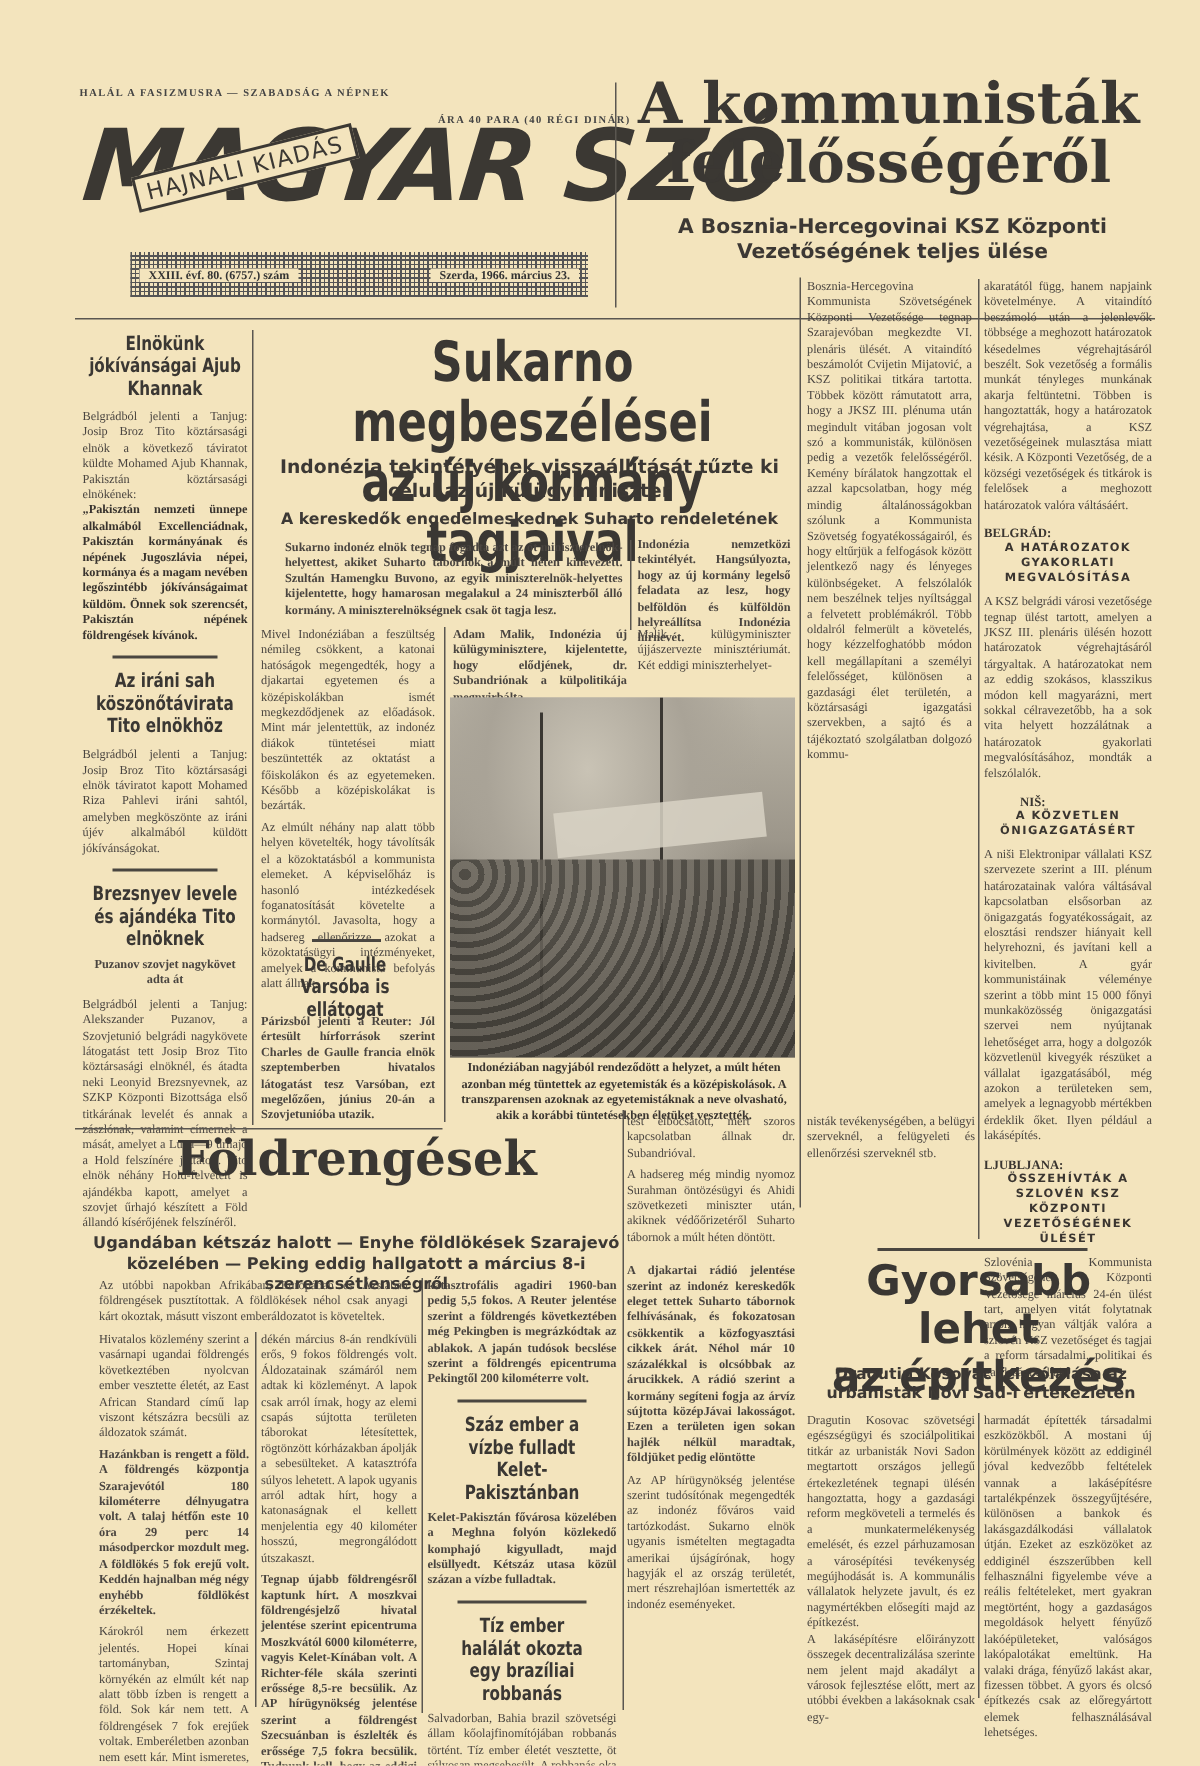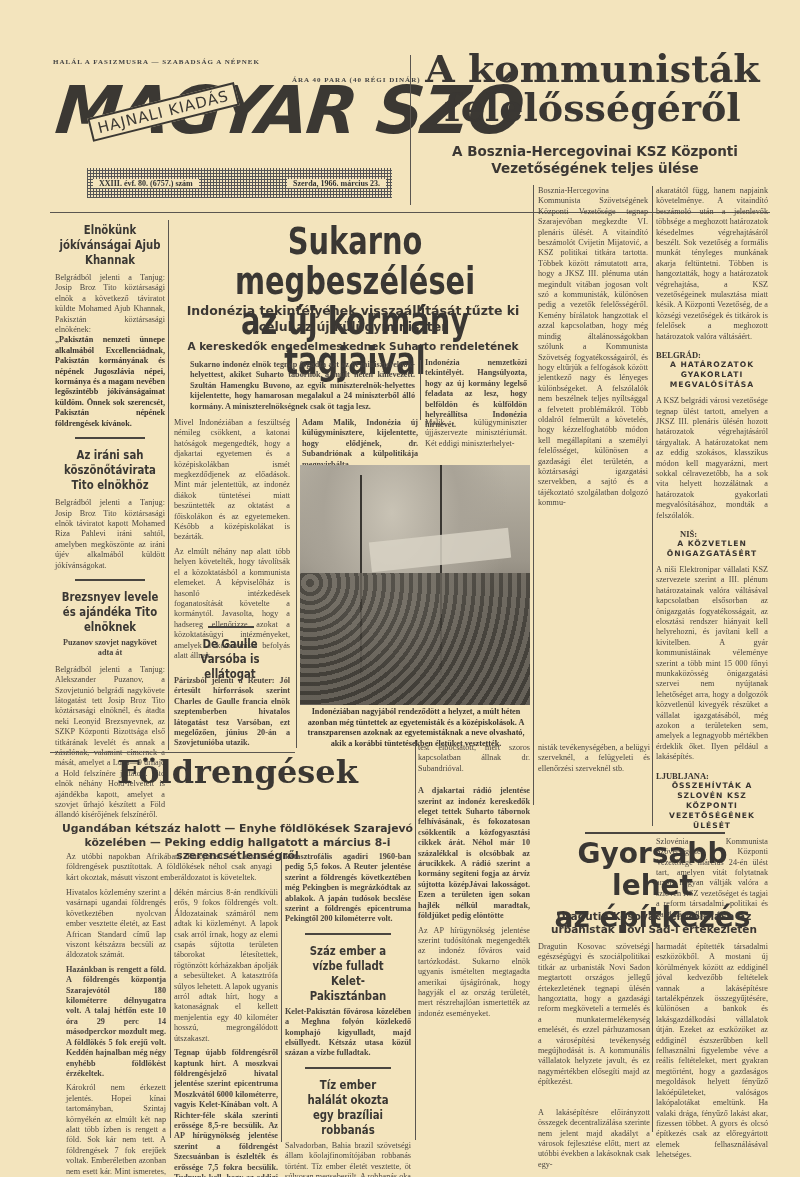--- a/index.html
+++ b/index.html
@@ -112,20 +112,21 @@
   <div class="txt" style="margin-top:6px;">A niši Elektronipar vállalati KSZ szervezete szerint a III. plénum határozatainak valóra váltásával kapcsolatban elsősorban az önigazgatás fogyatékosságait, az elosztási rendszer hiányait kell helyrehozni, és javítani kell a kivitelben. A gyár kommunistáinak véleménye szerint a több mint 15 000 főnyi munkaközösség önigazgatási szervei nem nyújtanak lehetőséget arra, hogy a dolgozók közvetlenül kivegyék részüket a vállalat igazgatásából, még azokon a területeken sem, amelyek a legnagyobb mértékben érdeklik őket. Ilyen például a lakásépítés.</div>
   <div class="loc" style="margin-top:8px;">LJUBLJANA:</div>
   <div class="caps">ÖSSZEHÍVTÁK A SZLOVÉN KSZ KÖZPONTI VEZETŐSÉGÉNEK ÜLÉSÉT</div>
   <div class="txt" style="margin-top:6px;">Szlovénia Kommunista Szövetségének Központi Vezetősége március 24-én ülést tart, amelyen vitát folytatnak arról, hogyan váltják valóra a szlovén KSZ vezetőséget és tagjai a reform társadalmi, politikai és gazdasági céljait.</div>
 </div>
 
 <div class="abs rule-h" style="left:50px;top:752px;width:245px;"></div>
 <div class="abs rule-v" style="left:415px;top:740px;height:400px;"></div>
 <div class="abs txt" style="left:418px;top:743px;width:112px;">
   <div>test elbocsátott, mert szoros kapcsolatban állnak dr. Subandrióval.</div>
+  <div style="margin-top:4px;">A hadsereg még mindig nyomoz Surahman öntözésügyi és Ahidi szövetkezeti miniszter után, akiknek védőőrizetéről Suharto tábornok a múlt héten döntött.</div>
   <div style="margin-top:12px;font-weight:bold;">A djakartai rádió jelentése szerint az indonéz kereskedők eleget tettek Suharto tábornok felhívásának, és fokozatosan csökkentik a közfogyasztási cikkek árát. Néhol már 10 százalékkal is olcsóbbak az árucikkek. A rádió szerint a kormány segíteni fogja az árvíz sújtotta középJávai lakosságot. Ezen a területen igen sokan hajlék nélkül maradtak, földjüket pedig elöntötte</div>
   <div style="margin-top:4px;">Az AP hírügynökség jelentése szerint tudósítónak megengedték az indonéz főváros vaid tartózkodást. Sukarno elnök ugyanis ismételten megtagadta amerikai újságírónak, hogy hagyják el az ország területét, mert részrehajlóan ismertették az indonéz eseményeket.</div>
 </div>
 <div class="abs txt" style="left:538px;top:743px;width:112px;">
   <div>nisták tevékenységében, a belügyi szerveknél, a felügyeleti és ellenőrzési szerveknél stb.</div>
 </div>
 
 <div class="abs h-slab" style="left:60px;top:756px;width:355px;font-size:32px;line-height:33px;">
   <div>Földrengések</div>
 </div>
@@ -154,16 +155,16 @@
 </div>
 
 <div class="abs rule-h2" style="left:585px;top:832px;width:140px;"></div>
 <div class="abs" style="left:535px;top:838px;width:235px;font-family:'DejaVu Sans',sans-serif;font-weight:bold;font-size:28px;line-height:32px;text-align:center;color:#3a3733;">
   <div>Gyorsabb lehet</div>
   <div>az építkezés</div>
 </div>
 <div class="abs h-sub" style="left:540px;top:910px;width:228px;font-size:10.5px;line-height:13px;">Dragutin Kosovac felszólalása az urbanisták Novi Sad-i értekezletén</div>
 <div class="abs txt" style="left:538px;top:942px;width:112px;">
   <div>Dragutin Kosovac szövetségi egészségügyi és szociálpolitikai titkár az urbanisták Novi Sadon megtartott országos jellegű értekezletének tegnapi ülésén hangoztatta, hogy a gazdasági reform megköveteli a termelés és a munkatermelékenység emelését, és ezzel párhuzamosan a városépítési tevékenység megújhodását is. A kommunális vállalatok helyzete javult, és ez nagymértékben elősegíti majd az építkezést.</div>
-  <div style="margin-top:20px;">A lakásépítésre előirányzott összegek decentralizálása szerinte nem jelent majd akadályt a városok fejlesztése előtt, mert az utóbbi években a lakásoknak csak egy-</div>
+  <div style="margin-top:0;">A lakásépítésre előirányzott összegek decentralizálása szerinte nem jelent majd akadályt a városok fejlesztése előtt, mert az utóbbi években a lakásoknak csak egy-</div>
 </div>
 <div class="abs rule-v" style="left:652px;top:942px;height:190px;"></div>
 <div class="abs txt" style="left:656px;top:942px;width:112px;">harmadát építették társadalmi eszközökből. A mostani új körülmények között az eddiginél jóval kedvezőbb feltételek vannak a lakásépítésre tartalékpénzek összegyűjtésére, különösen a bankok és lakásgazdálkodási vállalatok útján. Ezeket az eszközöket az eddiginél észszerűbben kell felhasználni figyelembe véve a reális feltételeket, mert gyakran megtörtént, hogy a gazdaságos megoldások helyett fényűző lakóépületeket, valóságos lakópalotákat emeltünk. Ha valaki drága, fényűző lakást akar, fizessen többet. A gyors és olcsó építkezés csak az előregyártott elemek felhasználásával lehetséges.</div>
 
 </body></html>

